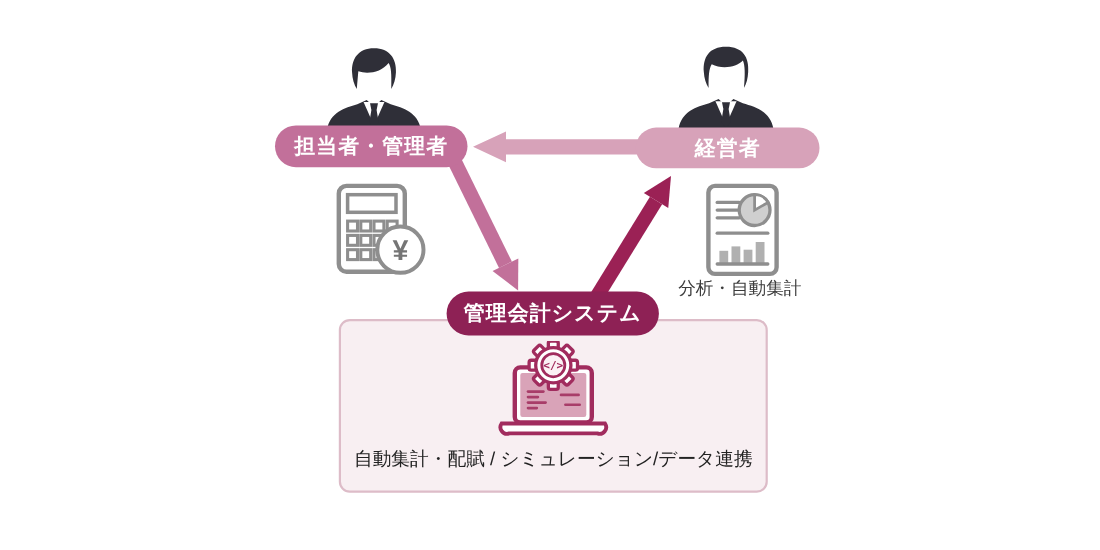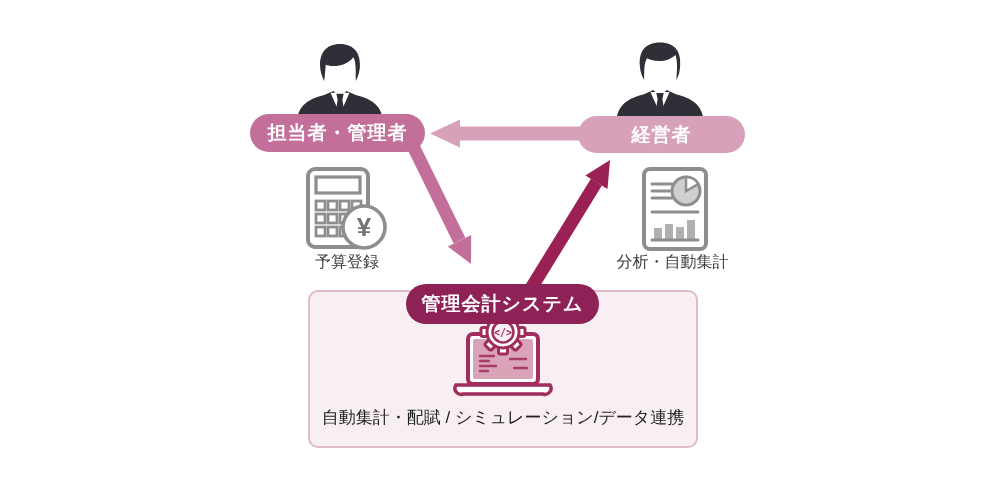--- a/index.html
+++ b/index.html
@@ -7,21 +7,21 @@
     position:relative;width:1000px;height:500px;background:#ffffff;overflow:hidden;
     font-family:"Liberation Sans","DejaVu Sans",sans-serif;
   }
   .pill{
     position:absolute;display:flex;align-items:center;justify-content:center;
     color:#ffffff;font-weight:bold;font-size:19px;letter-spacing:1px;
     border-radius:999px;z-index:4;white-space:nowrap;
   }
   .pill-staff{left:250px;top:114px;width:175px;height:38px;background:#c2709a;}
   .pill-exec{left:578px;top:116px;width:167px;height:37px;background:#d7a2b9;}
-  .pill-system{left:406px;top:284px;width:193px;height:40px;background:#8e2155;z-index:5;}
+  .pill-system{left:406px;top:265px;width:193px;height:40px;background:#8e2155;z-index:5;}
   .system-box{
     position:absolute;left:308px;top:290px;width:390px;height:158px;
     background:#f8eff2;border:2px solid #ddbcc8;border-radius:10px;
     box-sizing:border-box;z-index:1;
   }
   .caption{
     position:absolute;color:#3c3c3c;font-size:16px;text-align:center;z-index:3;
     white-space:nowrap;
   }
   .cap-budget{left:277px;top:252px;width:140px;}
@@ -98,21 +98,20 @@
         <rect x="27" y="48" width="9" height="9"></rect>
       <rect x="39" y="48" width="9" height="9"></rect>
         <rect x="51" y="48" width="9" height="9"></rect>
       <rect x="15" y="61" width="9" height="9"></rect>
         <rect x="27" y="61" width="9" height="9"></rect>
       <rect x="39" y="61" width="9" height="9"></rect>
     </g>
     <circle cx="63" cy="61" r="21" fill="#ffffff" stroke="#8e8e8e" stroke-width="3.6"></circle>
     <text x="63" y="70" text-anchor="middle" font-size="26" font-weight="bold" fill="#757575">¥</text>
   </svg>
-  <div class="caption cap-budget">予算登録</div>
 
   <svg class="icon-layer" style="left:630px;top:166px;" width="90" height="86" viewBox="0 0 90 86">
     <rect x="14" y="3" width="62" height="80" rx="6" fill="#ffffff" stroke="#8e8e8e" stroke-width="4"></rect>
     <g stroke="#8e8e8e" stroke-width="3" stroke-linecap="round">
       <line x1="22" y1="18" x2="42" y2="18"></line>
       <line x1="22" y1="25" x2="42" y2="25"></line>
       <line x1="22" y1="32" x2="42" y2="32"></line>
     </g>
     <circle cx="56" cy="25" r="14" fill="#cfcfcf" stroke="#8e8e8e" stroke-width="3"></circle>
     <path d="M56,25 L56,11 A14,14 0 0 1 68.3,18 Z" fill="#ffffff" stroke="#8e8e8e" stroke-width="2.5"></path>

